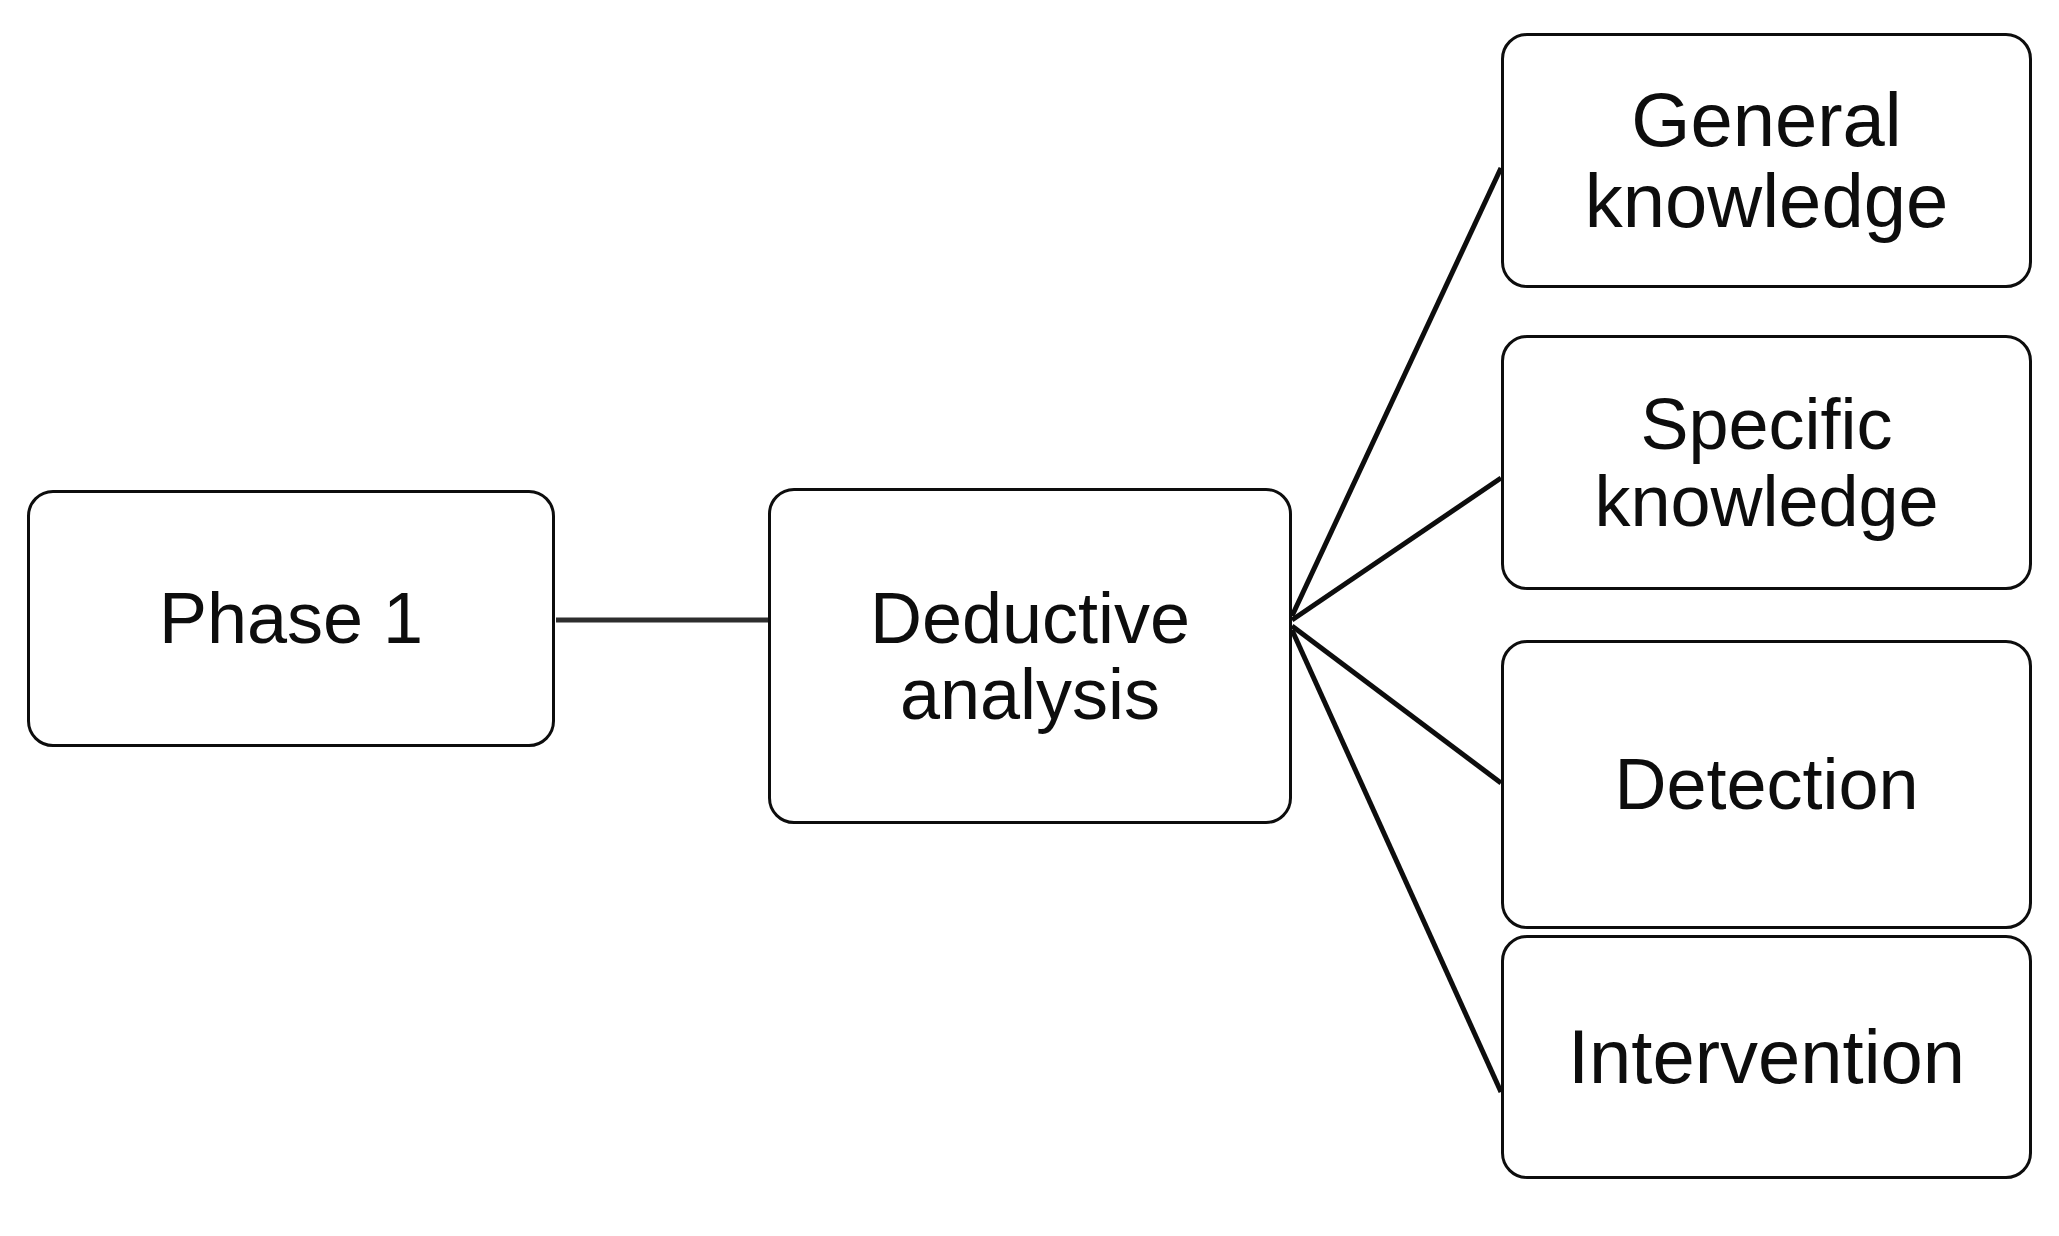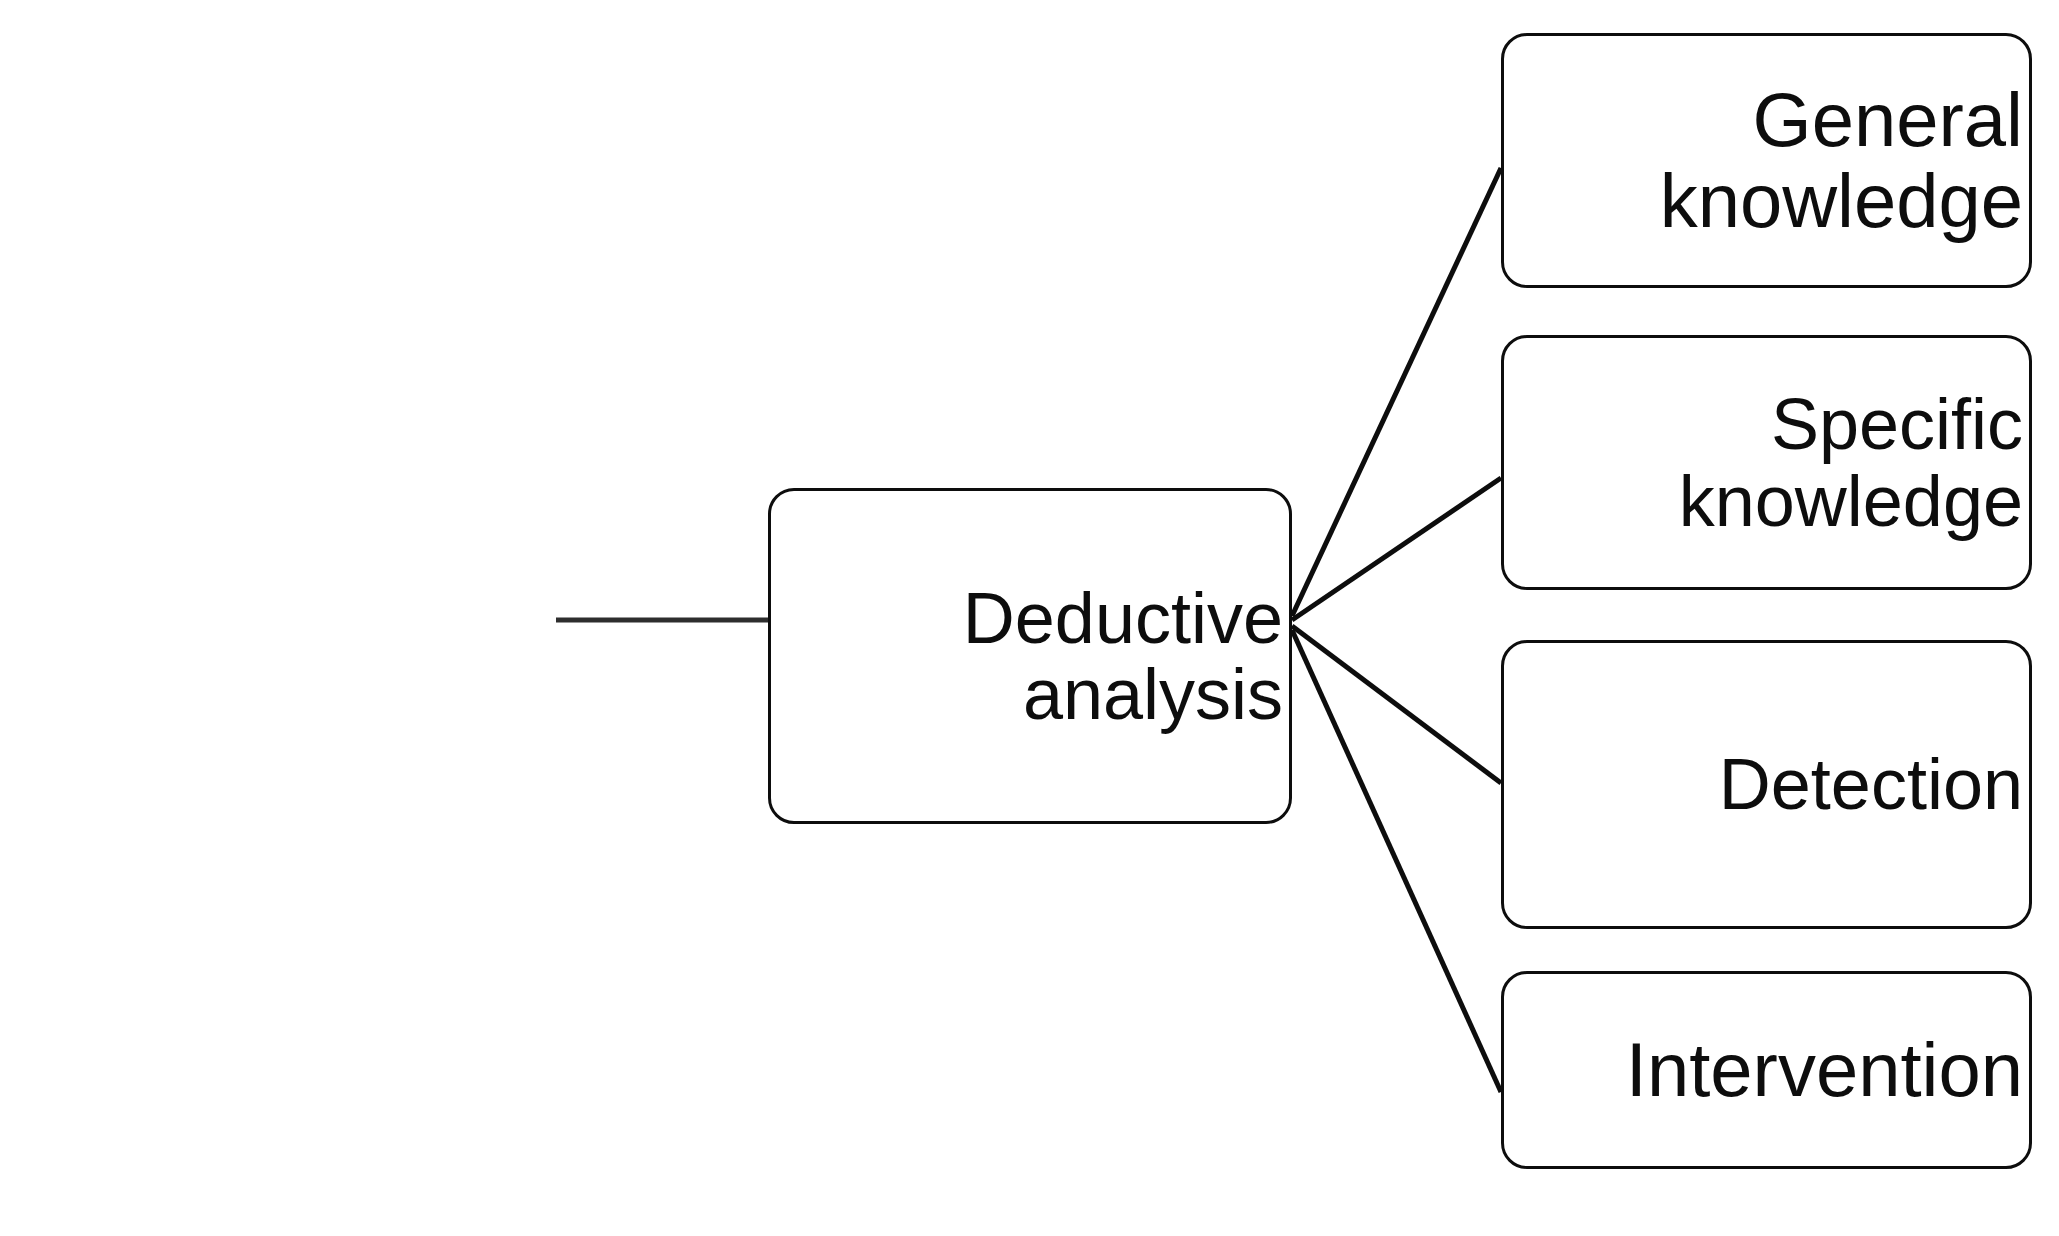--- a/index.html
+++ b/index.html
@@ -39,21 +39,20 @@
     color: #0d0d0d;
     line-height: 1.06;
     z-index: 2;
   }
   .node .node-label {
     display: block;
     width: 100%;
     padding: 0 6px;
     box-sizing: border-box;
     white-space: pre-line;
-    text-align: right;
   }
 
   
   #node-phase1 {
     left: 27px;  top: 490px;  width: 528px;  height: 257px;
     font-size: 72px;
   }
   #node-deductive {
     left: 768px; top: 488px;  width: 524px;  height: 336px;
     font-size: 72px;
@@ -66,40 +65,42 @@
   }
   #node-specific-knowledge {
     left: 1501px; top: 335px;  width: 531px; height: 255px;
     font-size: 72px;
   }
   #node-detection {
     left: 1501px; top: 640px;  width: 531px; height: 289px;
     font-size: 72px;
   }
   #node-intervention {
-    left: 1501px; top: 935px;  width: 531px; height: 198px;
+    left: 1501px; top: 935px;  width: 531px; height: 244px;
     font-size: 76px;
-    margin-top: 36px;
   }
 </style>
 </head>
 <body>
 
 <div id="canvas">
 
   <svg id="edges" viewBox="0 0 2059 1236" width="2059" height="1236" xmlns="http://www.w3.org/2000/svg">
 
     <line x1="556" y1="620" x2="768" y2="620" stroke="#2e2e2e" stroke-width="5"></line>
 
     <line x1="1292" y1="616" x2="1501" y2="168" stroke="#0d0d0d" stroke-width="5"></line>
     <line x1="1292" y1="620" x2="1501" y2="478" stroke="#0d0d0d" stroke-width="5"></line>
     <line x1="1292" y1="626" x2="1501" y2="783" stroke="#0d0d0d" stroke-width="5"></line>
     <line x1="1292" y1="630" x2="1501" y2="1092" stroke="#0d0d0d" stroke-width="5"></line>
   </svg>
 
+  <div class="node" id="node-phase1">
+    <span class="node-label">Phase 1</span>
+  </div>
 
   <div class="node" id="node-deductive">
     <span class="node-label">Deductive
 analysis</span>
   </div>
 
   <div class="node" id="node-general-knowledge">
     <span class="node-label">General
 knowledge</span>
   </div>

